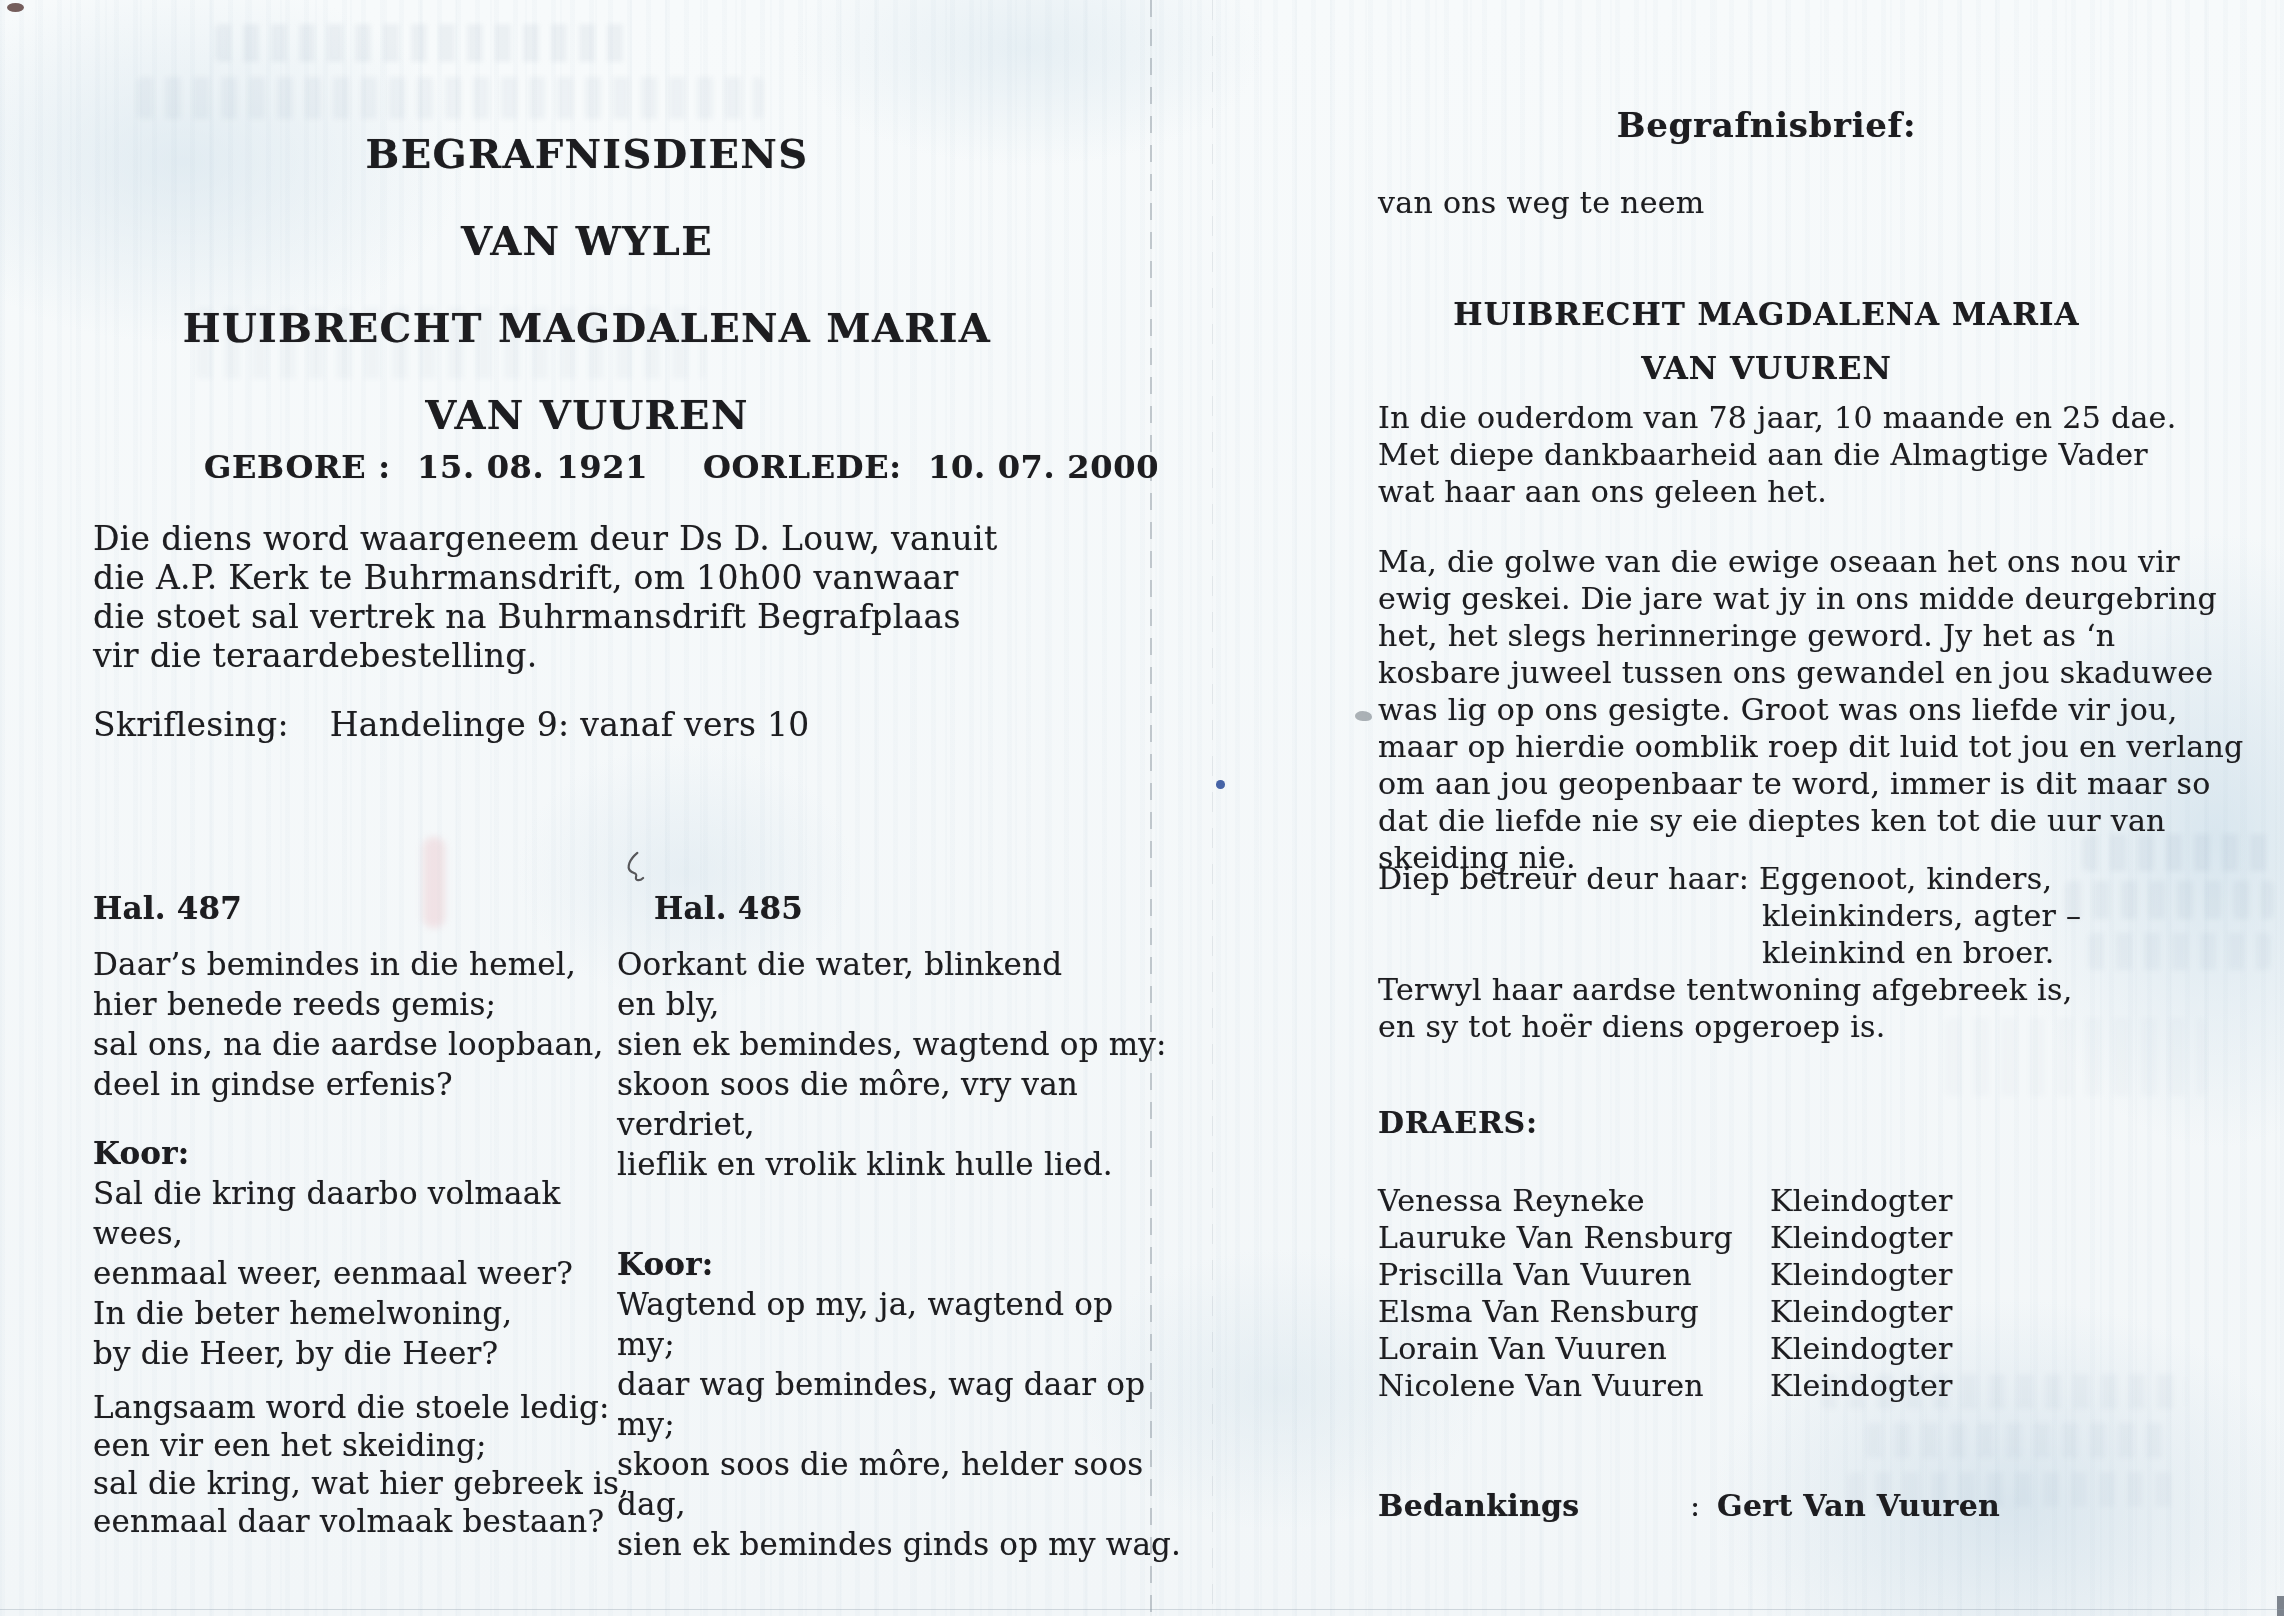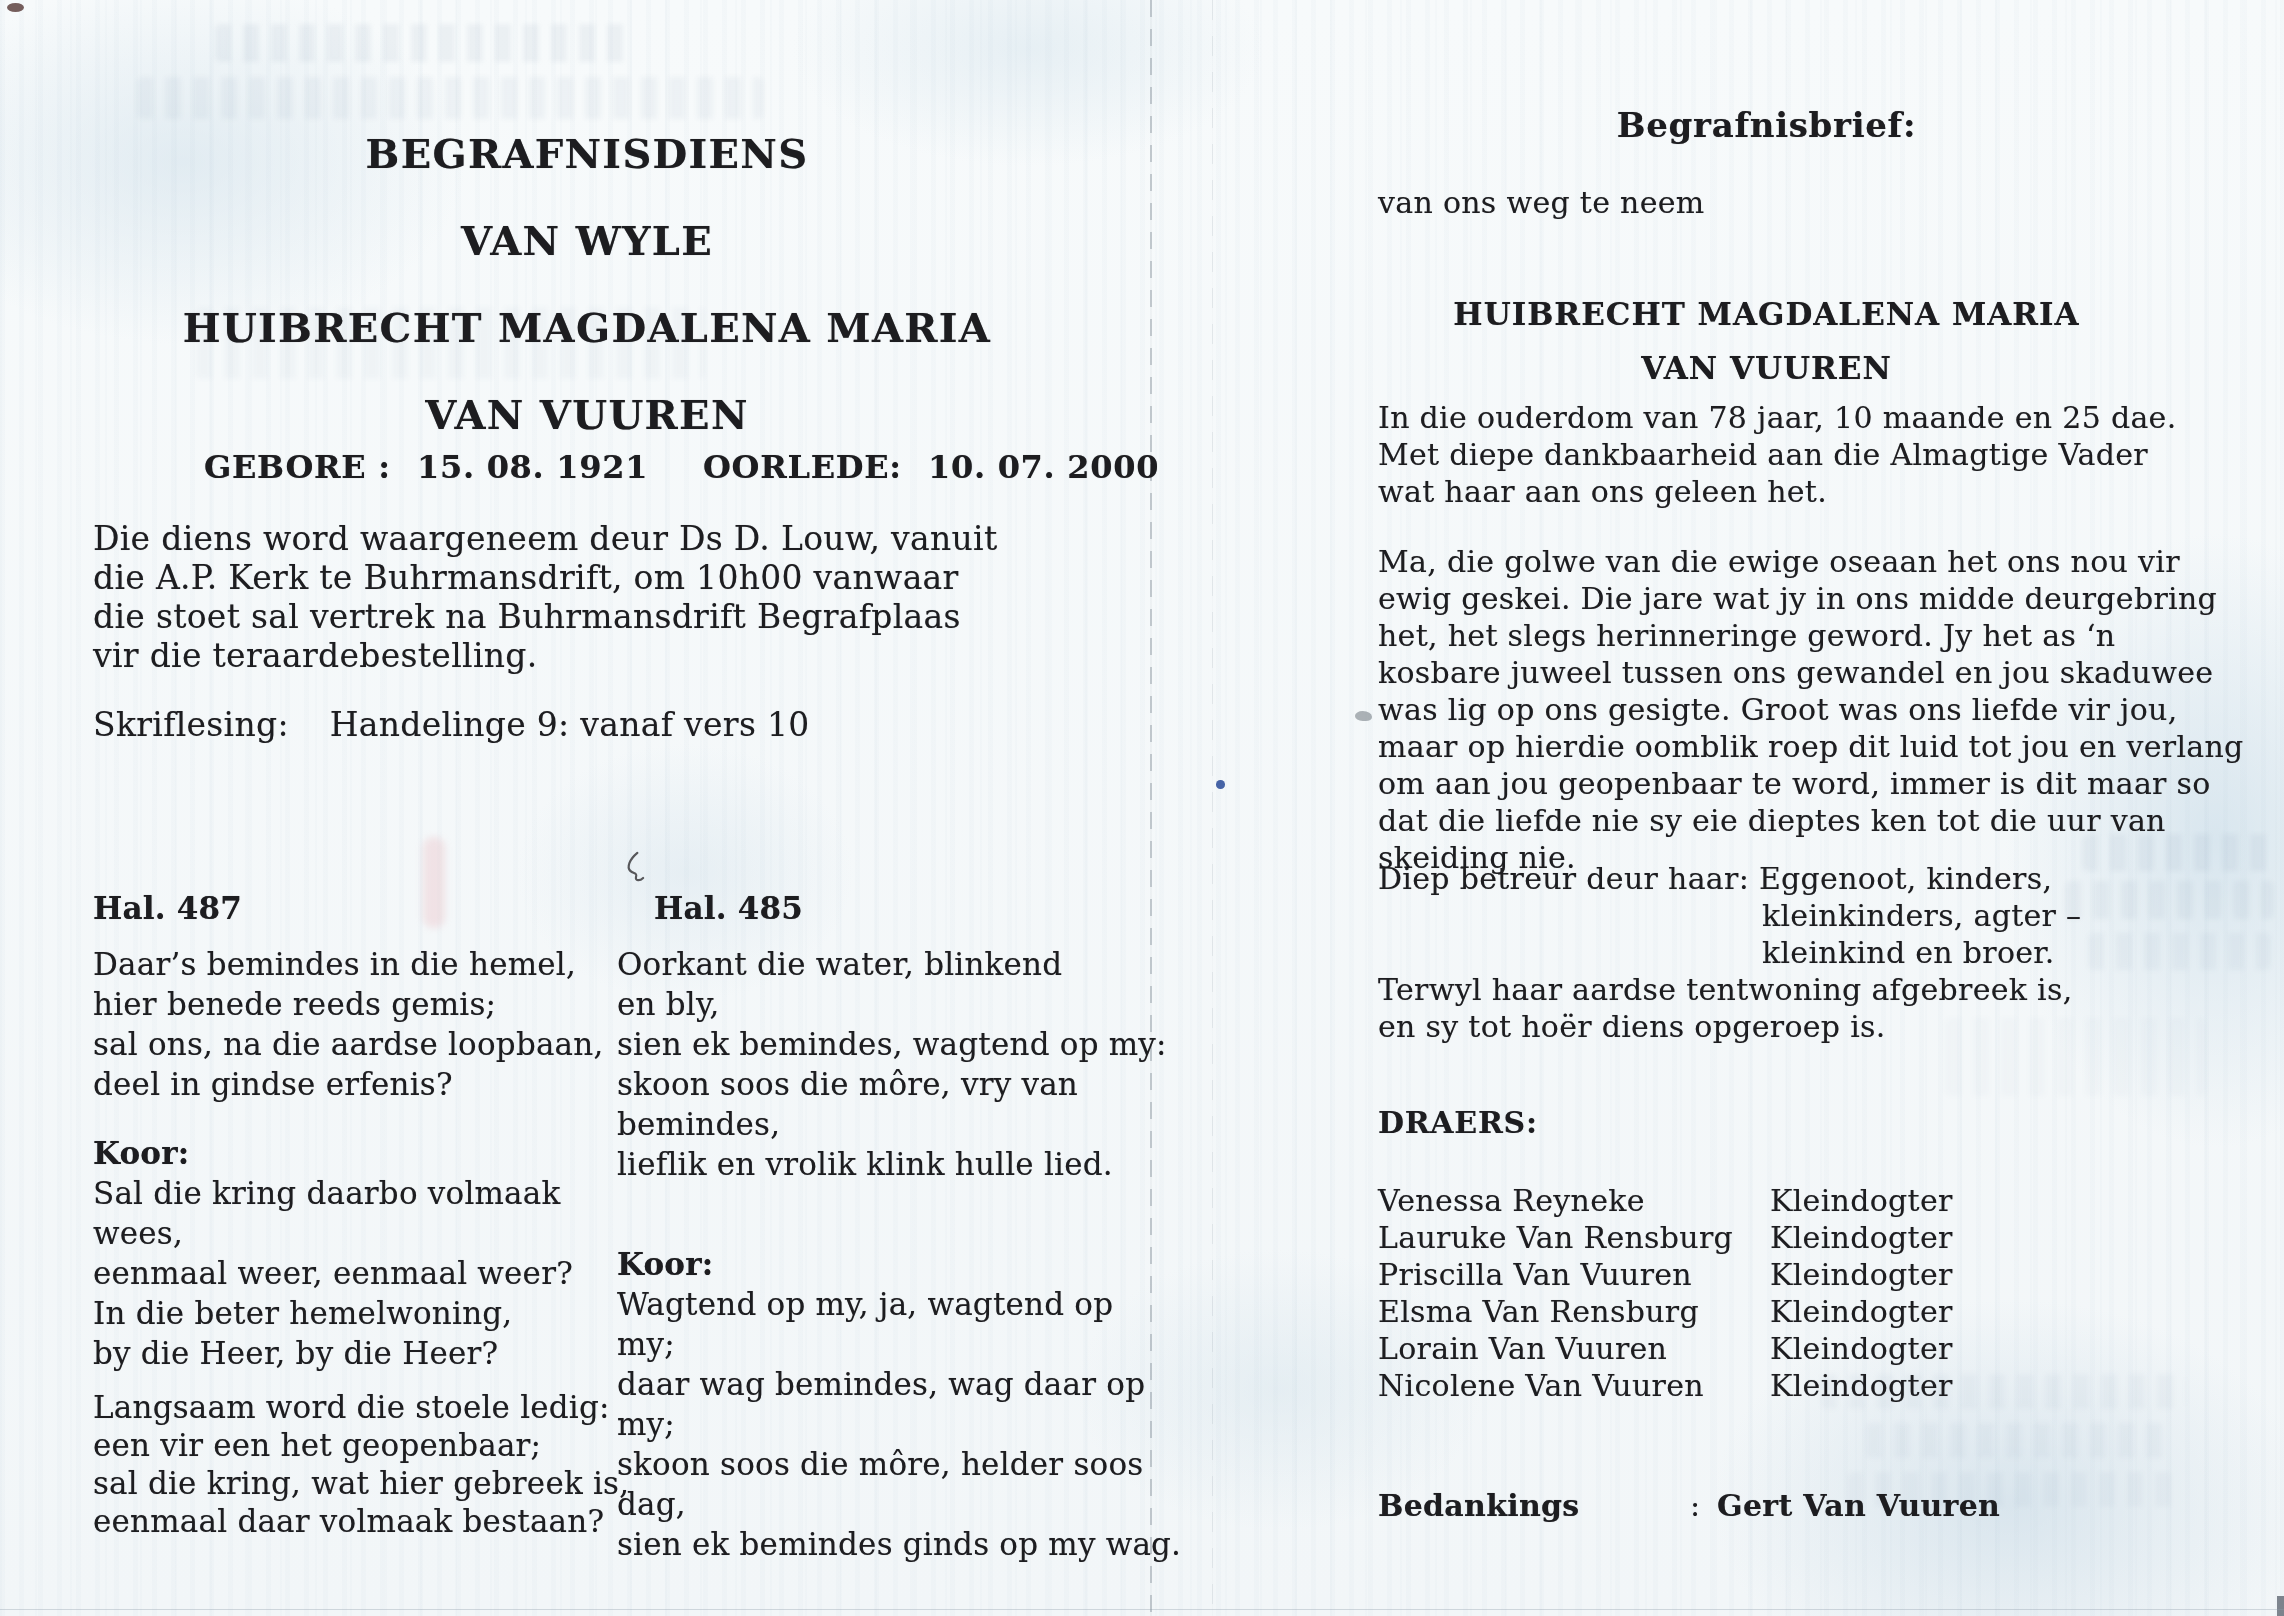--- a/index.html
+++ b/index.html
@@ -145,32 +145,32 @@
   <div class="abs l-hymn bold" style="left:93px;top:1095px;">Koor:</div>
   <div class="abs l-hymn" style="left:93px;top:1135px;">
     <span class="ln">Sal die kring daarbo volmaak</span>
     <span class="ln">wees,</span>
     <span class="ln">eenmaal weer, eenmaal weer?</span>
     <span class="ln">In die beter hemelwoning,</span>
     <span class="ln">by die Heer, by die Heer?</span>
   </div>
   <div class="abs l-hymn" style="left:93px;top:1350px;line-height:38px;">
     <span class="ln">Langsaam word die stoele ledig:</span>
-    <span class="ln">een vir een het geopenbaar;</span>
+    <span class="ln">een vir een het skeiding;</span>
     <span class="ln">sal die kring, wat hier gebreek is,</span>
     <span class="ln">eenmaal daar volmaak bestaan?</span>
   </div>
 
   <div class="abs l-hymn bold" style="left:654px;top:850px;">Hal. 485</div>
   <div class="abs l-hymn" style="left:617px;top:906px;">
     <span class="ln">Oorkant die water, blinkend</span>
     <span class="ln">en bly,</span>
     <span class="ln">sien ek bemindes, wagtend op my:</span>
     <span class="ln">skoon soos die môre, vry van</span>
-    <span class="ln">bemindes,</span>
+    <span class="ln">verdriet,</span>
     <span class="ln">lieflik en vrolik klink hulle lied.</span>
   </div>
   <div class="abs l-hymn bold" style="left:617px;top:1206px;">Koor:</div>
   <div class="abs l-hymn" style="left:617px;top:1246px;">
     <span class="ln">Wagtend op my, ja, wagtend op</span>
     <span class="ln">my;</span>
     <span class="ln">daar wag bemindes, wag daar op</span>
     <span class="ln">my;</span>
     <span class="ln">skoon soos die môre, helder soos</span>
     <span class="ln">dag,</span>

